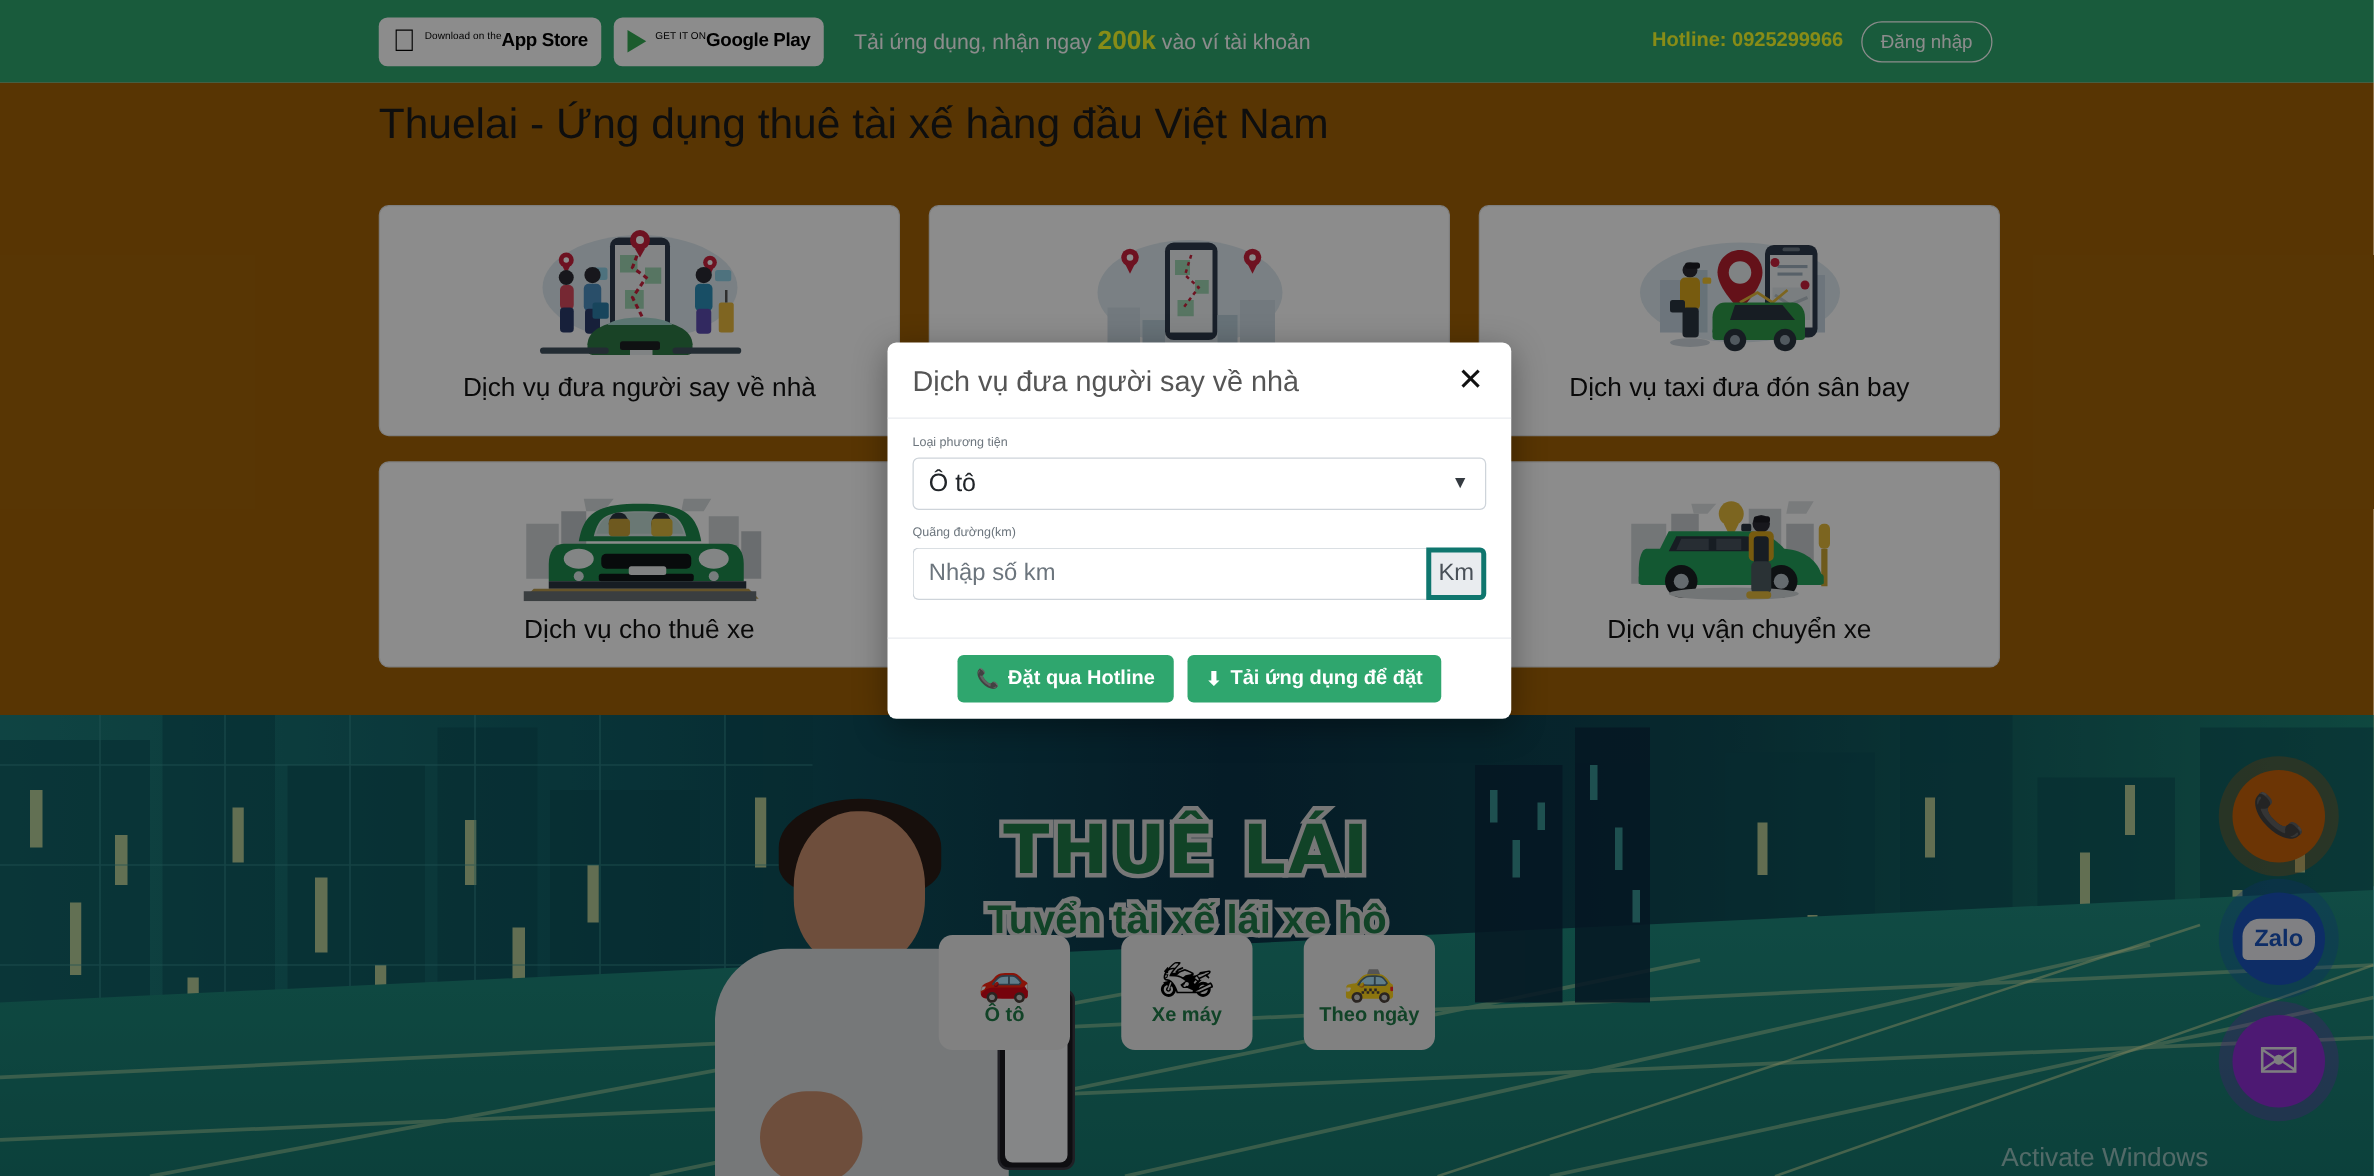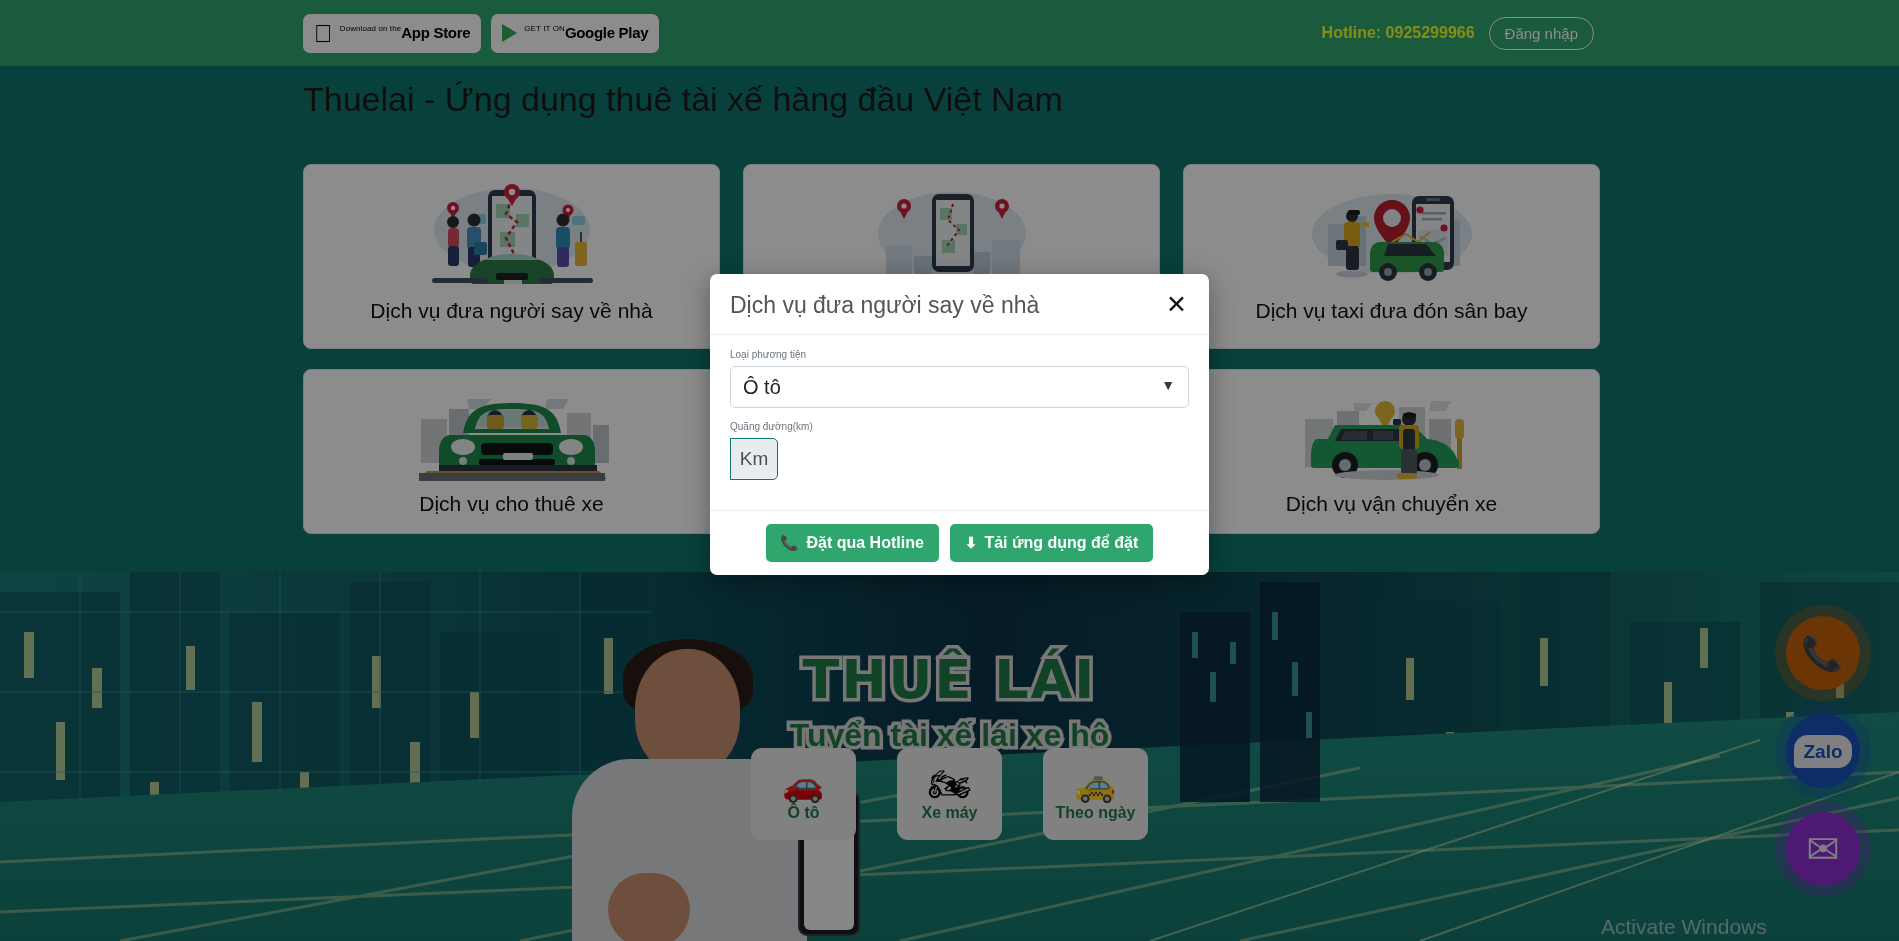--- a/index.html
+++ b/index.html
@@ -51,21 +51,21 @@
   .hotline { color: #ffffff; font-size: 16px; white-space: nowrap; }
   .hotline span { color: #f7ff2a; font-weight: bold; }
   .login-btn {
     border: 1px solid #ffffff; border-radius: 18px;
     color: #ffffff; font-size: 15px;
     padding: 7px 15px; background: transparent; cursor: pointer;
     white-space: nowrap;
   }
 
   
-  .page { position: absolute; left: 0; top: 66px; width: 1899px; height: 643px; background: #0f766e; }
+  .page { position: absolute; left: 0; top: 66px; width: 1899px; height: 643px; background: #a16207; }
 
   .page-title {
     position: absolute; left: 303px; top: 14px;
     font-size: 34px; color: #1a1a1a; font-weight: normal; white-space: nowrap;
   }
 
   .cards-grid {
     position: absolute; left: 303px; top: 98px;
     width: 1297px;
     display: grid; grid-template-columns: repeat(3, 1fr);
@@ -211,21 +211,21 @@
     color: #343a40; font-size: 14px; pointer-events: none;
   }
   .input-group { display: flex; margin-bottom: 12px; }
   .km-input {
     flex: 1; height: 42px; border: 1px solid #ced4da; border-right: none;
     border-radius: 5px 0 0 5px; padding: 0 12px; font-size: 19px; color: #212529;
     font-family: "Liberation Sans", sans-serif; outline: none; background: #fff;
   }
   .km-input::placeholder { color: #6c757d; }
   .km-addon {
-    width: 48px; height: 42px; border: 1px solid #0f766e; border-radius: 0 5px 5px 0;
+    width: 48px; height: 42px; border: 4px solid #0f766e; border-radius: 0 5px 5px 0;
     background: #e9ecef; color: #495057; font-size: 19px;
     display: flex; align-items: center; justify-content: center;
   }
   .price-line { font-size: 14px; color: #6c757d; padding-bottom: 8px; }
   .modal-foot {
     border-top: 1px solid #e9ecef; padding: 13px 20px;
     display: flex; justify-content: center; gap: 11px;
   }
   .btn {
     background: #2fa66e; color: #fff; border: none; border-radius: 5px;
@@ -255,20 +255,23 @@
       </div>
 
       <div class="store-badge">
         <span class="gp-tri"></span>
         <span class="txt">
           <span class="small">GET IT ON</span>
           <span class="big">Google Play</span>
         </span>
       </div>
 
+      <div class="promo-text">
+        <span>Tải ứng dụng, nhận ngay </span><b>200k</b><span> vào ví tài khoản</span>
+      </div>
     </div>
 
     <div class="topbar-right">
       <div class="hotline">
         <span>Hotline:</span>
         <span>0925299966</span>
       </div>
       <button class="login-btn">Đăng nhập</button>
     </div>
   </div>
@@ -622,20 +625,21 @@
 
     <div class="modal-body">
       <div class="field-label">Loại phương tiện</div>
       <div class="select-wrap">
         <div class="select-box">Ô tô</div>
         <span class="select-chev">▼</span>
       </div>
 
       <div class="field-label">Quãng đường(km)</div>
       <div class="input-group">
+        <input class="km-input" type="text" placeholder="Nhập số km" style="">
         <div class="km-addon">Km</div>
       </div>
 
     </div>
 
     <div class="modal-foot">
       <button class="btn">
         <span class="bic">📞</span>
         <span>Đặt qua Hotline</span>
       </button>

